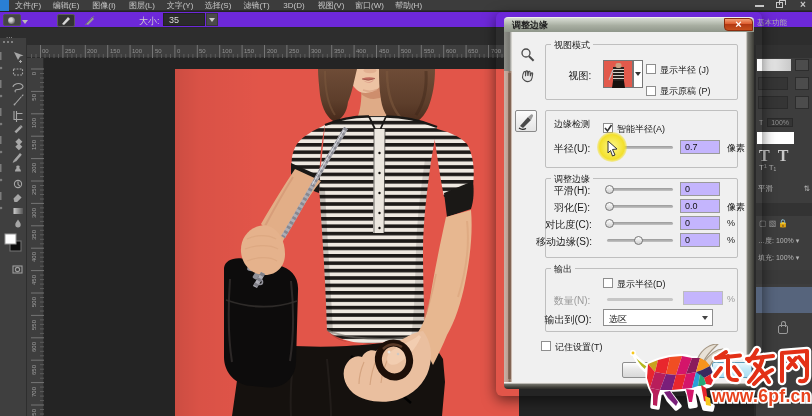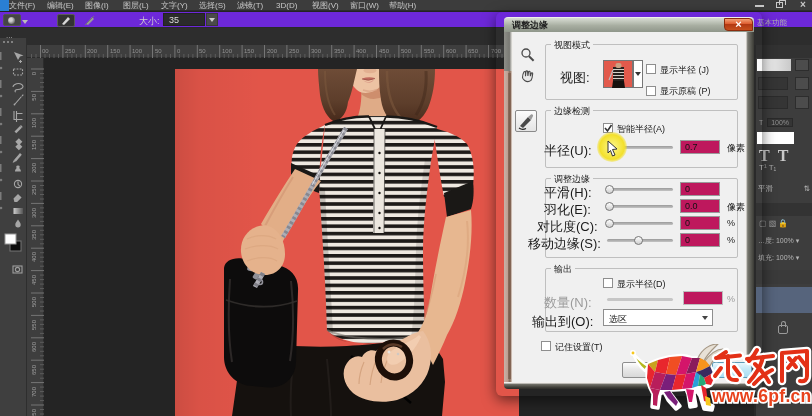--- a/index.html
+++ b/index.html
@@ -1,36 +1,36 @@
 <!DOCTYPE html>
 <html><head><meta charset="utf-8"><style>
 *{margin:0;padding:0;box-sizing:border-box}
 html,body{width:812px;height:416px;overflow:hidden;background:#232323}
 #app{position:relative;width:812px;height:416px;font-family:"Liberation Sans",sans-serif}
 .abs{position:absolute}
 #menubar{left:0;top:0;width:812px;height:11px;background:#3c3c3c;border-bottom:1px solid #2d2d2d;color:#c7c7c7;font-size:8px;line-height:11px;white-space:nowrap}
-#menubar span{display:inline-block;}
+#menubar span{display:inline-block;text-align:center}
 #psbadge{left:0;top:0;width:9px;height:11px;background:#2a7fd4}
 #optbar{left:0;top:12px;width:812px;height:16px;background:#6d28d9;border-bottom:1px solid #2a2a2a}
 .obtn{position:absolute;top:2px;width:18px;height:12px;border-radius:2px}
 #tabbar{left:0;top:28px;width:812px;height:17px;background:#2d2d2d}
 .tab{position:absolute;top:0;height:17px;font-size:8.5px;line-height:17px;padding:0 6px;white-space:nowrap}
 #toolbar{left:0;top:38px;width:27px;height:378px;background:#3f3f3f;border-right:1px solid #2f2f2f}
 #rpanel{left:756px;top:45px;width:56px;height:371px;background:#3d3d3d}
 .prow{position:absolute;left:0;width:56px;color:#b5b5b5;font-size:6.5px}
 #dlgshadow{left:496px;top:12px;width:266px;height:384px;border-radius:6px;box-shadow:0 4px 14px rgba(0,0,0,.55);pointer-events:none}
 #dlg{left:504px;top:17px;width:250px;height:372px;border-radius:4px;font-size:9px;color:#1a1a1a}
 .gbx{position:absolute;border:1px solid #bfbfbf;border-radius:2px}
 .glab{position:absolute;background:#f0f0f0;padding:0 3px;font-size:9px;color:#1a1a1a}
 .cb{position:absolute;width:10px;height:10px;background:#fff;border:1px solid #8e8e8e}
 .sl{position:absolute;height:3px;background:linear-gradient(#9a9a9a,#c4c4c4);border-radius:2px}
 .th{position:absolute;width:9px;height:9px;background:linear-gradient(#fdfdfd,#cfcfcf);border:1px solid #777;border-radius:5px}
-.vbox{position:absolute;width:40px;height:14px;background:#be185d;border:1px solid #9a9a9a;font-size:9px;line-height:13px;padding-left:4px;color:#111}
+.vbox{position:absolute;width:40px;height:14px;background:#c4b5fd;border:1px solid #9a9a9a;font-size:9px;line-height:13px;padding-left:4px;color:#111}
 .lbl{position:absolute;font-size:9px;color:#1a1a1a;white-space:nowrap}
-.lblr{position:absolute;font-size:13px;color:#1a1a1a;text-align:left;white-space:nowrap}
+.lblr{position:absolute;font-size:10px;color:#1a1a1a;text-align:center;white-space:nowrap}
 .dis{color:#9b9b9b!important}
 </style></head>
 <body>
 <div id="app">
 
 <div class="abs" style="left:27px;top:45px;width:785px;height:371px;background:#242424"></div>
 
 <div class="abs" id="menubar">
 <span style="width:9px"></span><span style="width:38px">文件(F)</span><span style="width:38px">编辑(E)</span><span style="width:38px">图像(I)</span><span style="width:38px">图层(L)</span><span style="width:38px">文字(Y)</span><span style="width:38px">选择(S)</span><span style="width:39px">滤镜(T)</span><span style="width:36px">3D(D)</span><span style="width:38px">视图(V)</span><span style="width:39px">窗口(W)</span><span style="width:39px">帮助(H)</span>
 </div>
@@ -343,21 +343,21 @@
       <div class="lbl" style="left:156px;top:47px">显示半径 (J)</div>
  <div class="cb" style="left:142px;top:69px"></div>
       <div class="lbl" style="left:156px;top:68px">显示原稿 (P)</div>
  <div class="abs" style="left:11px;top:93px;width:22px;height:22px;background:linear-gradient(#fcfcfc,#e4e4e4);border:1px solid #8a8a8a;border-radius:2px"></div>
  <svg class="abs" style="left:11px;top:93px" width="22" height="22">
         <path d="M5 16 L13 7 L16 10 L8 18 Z" fill="#4a4a4a"></path>
         <path d="M13 7 L16 4.5 C17.2 3.6 18.8 5.4 17.8 6.4 L16 10 Z" fill="#9a9a9a"></path>
         <path d="M4 18 C6 19.5 9 19.5 11 18.5" stroke="#222" stroke-width="1.1" fill="none"></path>
       </svg>
  <div class="abs gbx" style="left:41px;top:93px;width:193px;height:58px"></div>
- <div class="glab" style="left:47px;top:88px">边缘检测</div>
+ <div class="glab" style="left:47px;top:101px">边缘检测</div>
  <div class="cb" style="left:99px;top:106px;background:#fff"></div>
  <svg class="abs" style="left:99px;top:106px" width="10" height="10">
         <path d="M2 5l2.5 3L8.5 2" stroke="#333" stroke-width="1.6" fill="none"></path>
       </svg>
  <div class="lbl" style="left:113px;top:106px">智能半径(A)</div>
  <div class="lblr" style="left:40px;top:125px;width:56px">半径(U):</div>
  <div class="sl" style="left:103px;top:129px;width:66px"></div>
  <div class="vbox" style="left:176px;top:123px">0.7</div>
  <div class="lbl" style="left:223px;top:125px">像素</div>
  <div class="abs" style="left:93px;top:115px;width:30px;height:30px;border-radius:50%;background:radial-gradient(circle,#fbf37a 12%,#f3e02b 58%,rgba(243,224,43,0) 78%)"></div>

